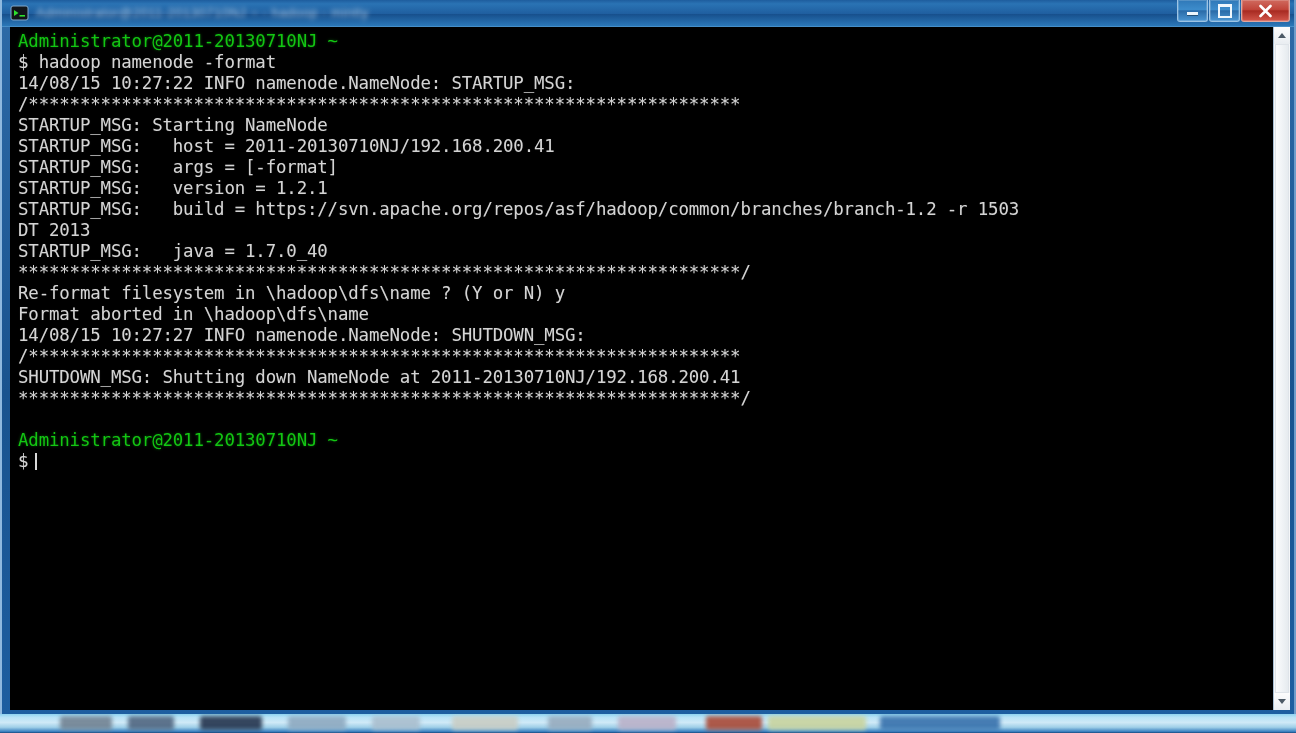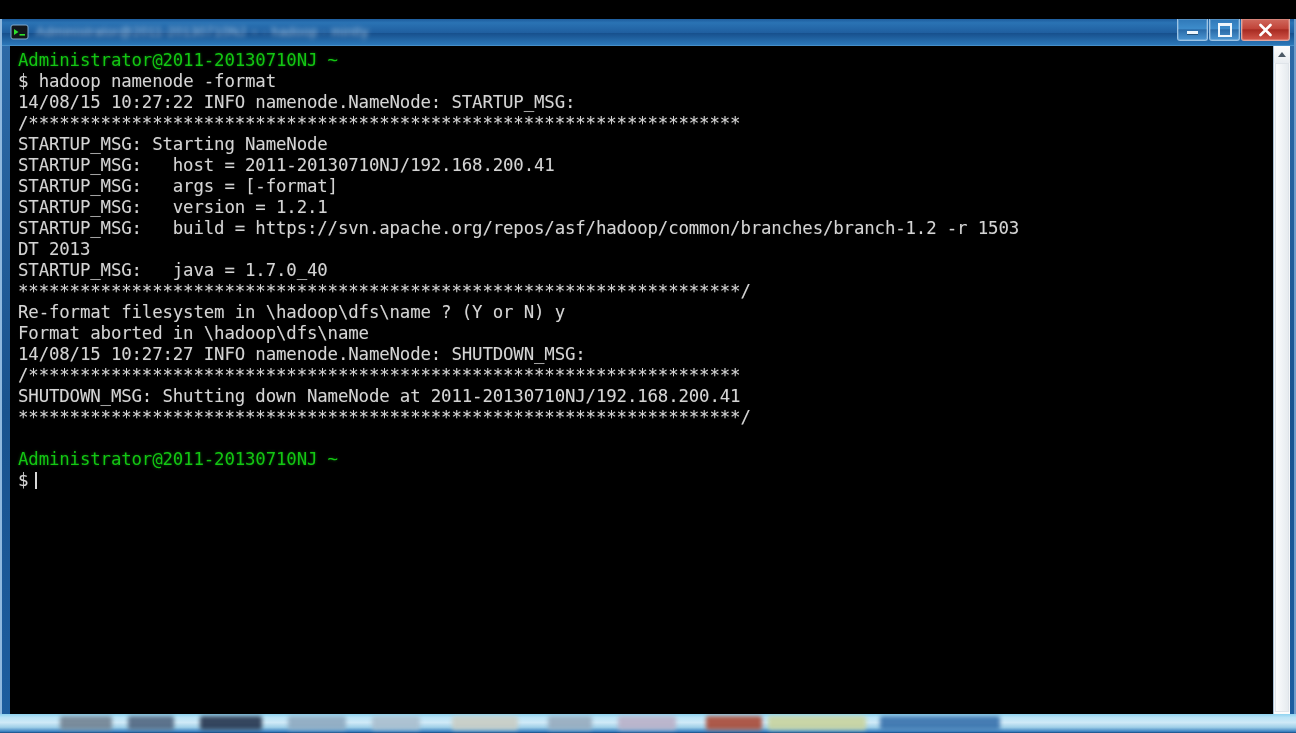--- a/index.html
+++ b/index.html
@@ -12,21 +12,20 @@
     height: 733px;
     overflow: hidden;
     font-family: "DejaVu Sans Mono", "Liberation Mono", monospace;
   }
 
   
   #desktop {
     position: absolute;
     inset: 0;
     background: #f97316;
-    margin-top: 19px;
   }
   #taskbar {
     position: absolute;
     left: 0;
     right: 0;
     bottom: 0;
     height: 19px;
     background: linear-gradient(to bottom,
                 #8fd3f0 0%, #b9e3f6 18%, #cfe9f7 45%,
                 #9fcfe8 70%, #3d82c0 92%, #14497f 100%);

